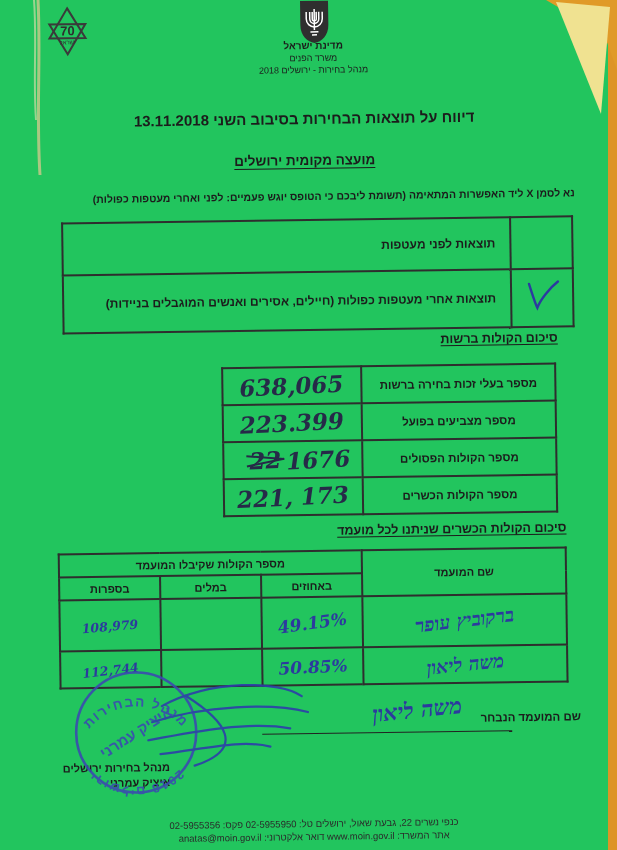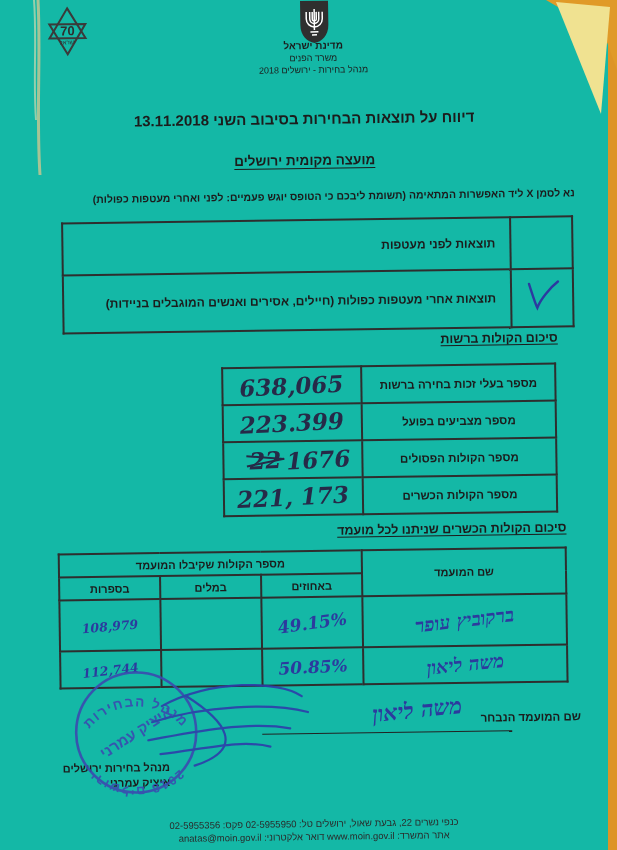--- a/index.html
+++ b/index.html
@@ -1,16 +1,16 @@
 <!DOCTYPE html>
 <html><head>
 <meta charset="utf-8">
 <style>
   html,body{margin:0;padding:0;background:#dcdcdc;}
-  .page{position:relative;width:617px;height:850px;background:#14b8a6;overflow:hidden;
+  .page{position:relative;width:617px;height:850px;background:#22c55e;overflow:hidden;
         font-family:"Liberation Sans",sans-serif;color:#1c1c1c;}
   .decor{position:absolute;inset:0;z-index:0;}
   .skew{position:absolute;inset:0;z-index:1;transform:rotate(-0.8deg);transform-origin:310px 430px;}
 
   
   .logo70{position:absolute;left:50px;top:2px;}
   .emblem{position:absolute;left:300px;top:0;}
   .ministry{position:absolute;left:20px;right:0;top:40px;text-align:center;direction:rtl;line-height:12px;}
   .ministry .l1{font-size:10px;font-weight:bold;}
   .ministry .l2,.ministry .l3{font-size:9px;}

